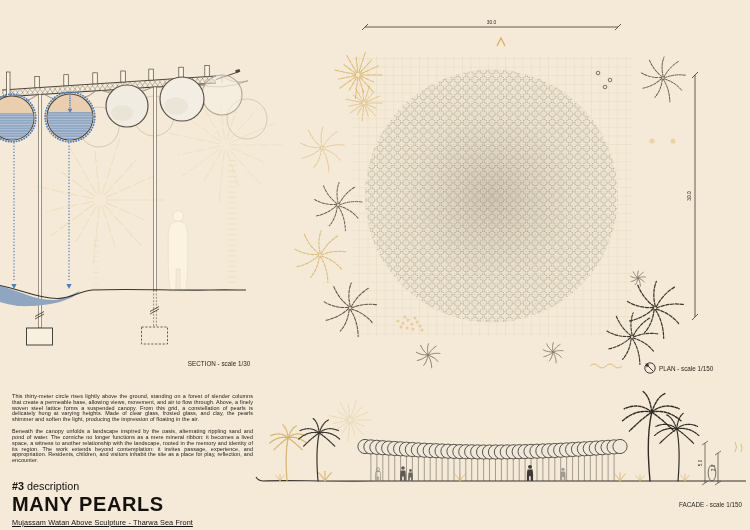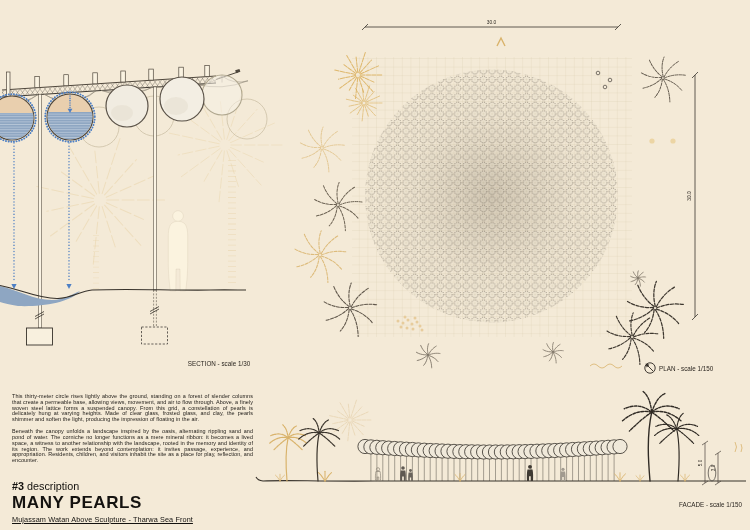--- a/index.html
+++ b/index.html
@@ -8,21 +8,21 @@
          font-family:"Liberation Sans",sans-serif;color:#2b2620;}
   .sheet svg{position:absolute;overflow:visible;font-family:"Liberation Sans",sans-serif;}
   #section-svg{left:0;top:40px;}
   #plan-svg{left:290px;top:15px;}
   #facade-svg{left:255px;top:390px;}
   .desc{position:absolute;left:12px;top:394px;width:241px;color:#1d1a16;}
   .desc p{font-size:5.45px;line-height:1.06;text-align:justify;margin:0 0 6.5px 0;letter-spacing:.08px;}
   .titleblock{position:absolute;left:12px;top:480px;color:#14120f;}
   .h-num{font-size:10.8px;}
   .h-num b{font-weight:bold;}
-  .h-title{font-size:17px;font-weight:bold;letter-spacing:.6px;margin:1px 0 2px 0;}
+  .h-title{font-size:20px;font-weight:bold;letter-spacing:.6px;margin:1px 0 2px 0;}
   .h-sub{font-size:7.3px;text-decoration:underline;letter-spacing:.1px;}
   svg text{fill:#2b2620;}
 </style>
 </head>
 <body>
 
 <div class="sheet">
 
   <svg width="0" height="0">
     <defs>

